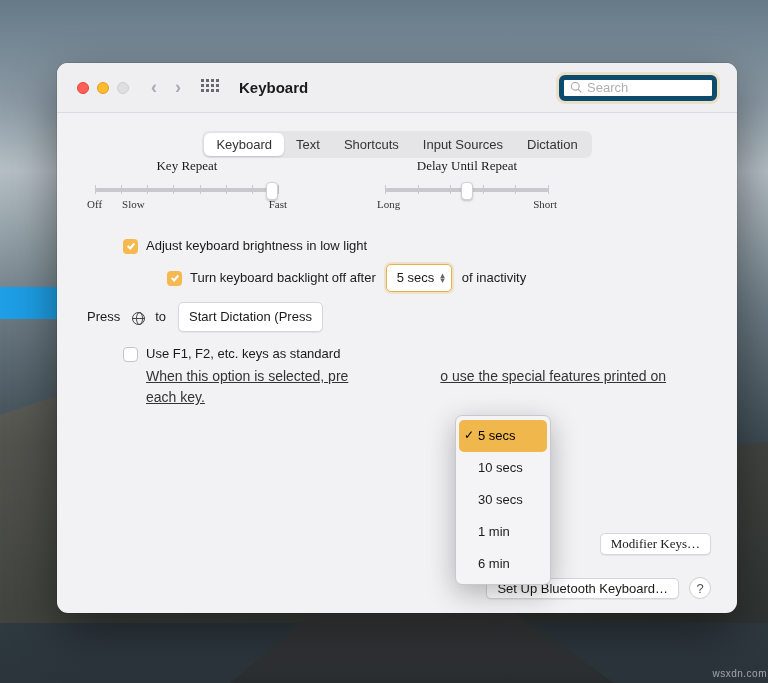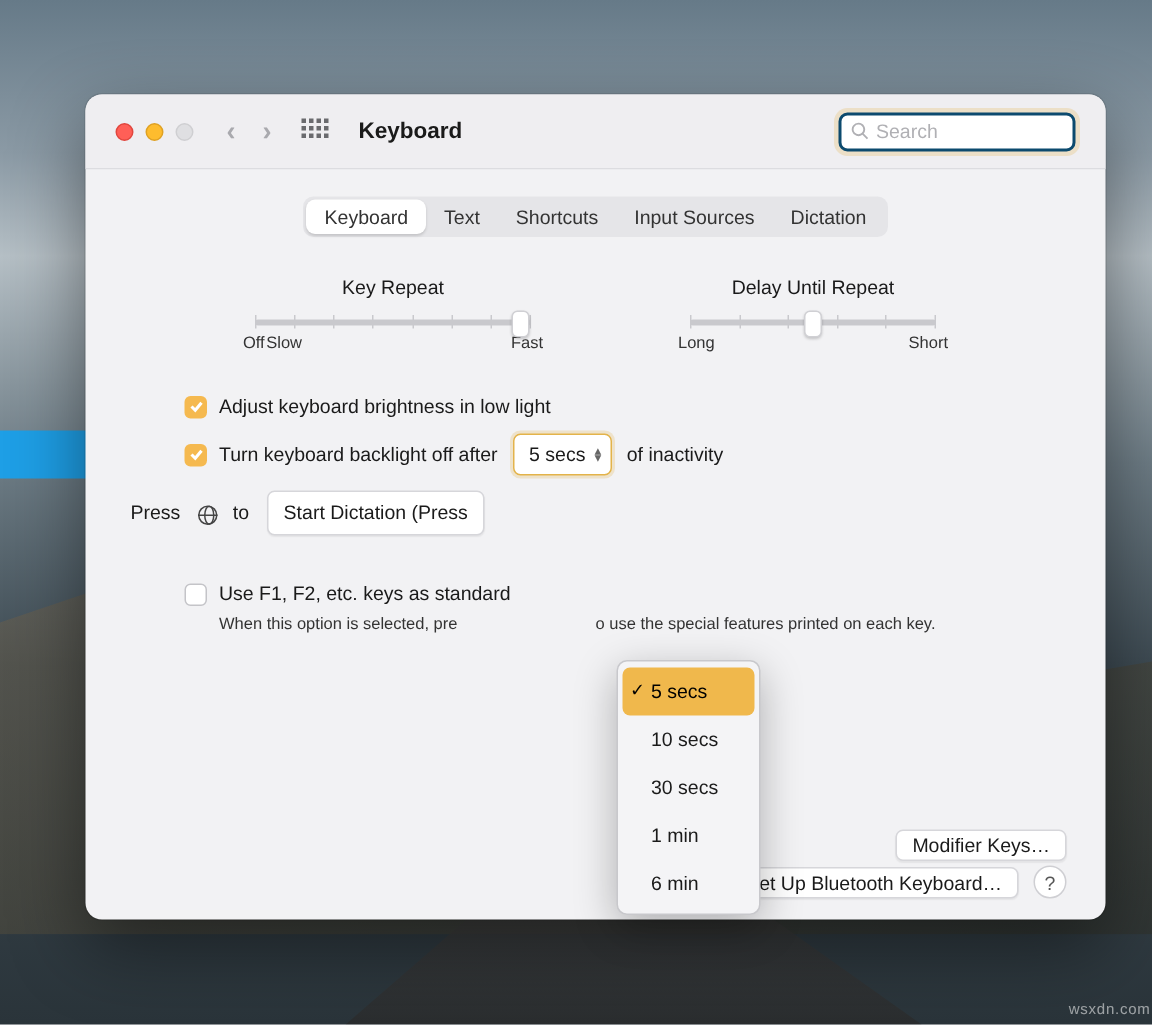--- a/index.html
+++ b/index.html
@@ -60,21 +60,21 @@
   .grid-icon {
     width:18px; height:18px; display:grid;
     grid-template-columns:repeat(4,3px);
     grid-template-rows:repeat(3,3px);
     gap:2px; margin-left:6px;
   }
   .grid-icon i{background:#6a6a6e;}
   .win-title{font-size:15px; font-weight:600; margin-left:6px;}
   .search {
     margin-left:auto; width:158px; height:26px;
-    border:2px solid #0c4a6e; border-radius:6px;
+    border:5px solid #0c4a6e; border-radius:6px;
     background:#fff; display:flex; align-items:center;
     padding:0 6px; color:#b0b0b4; font-size:13px;
     box-shadow: 0 0 0 3px rgba(227,179,74,.25);
   }
   .search svg{width:13px;height:13px;fill:#b0b0b4;margin-right:4px;}
 
   .content {
     flex:1; padding: 18px 30px 16px;
     position:relative;
     border-radius:0 0 11px 11px;
@@ -88,22 +88,22 @@
   }
   .segmented div{
     padding:4px 12px; color:#333;
   }
   .segmented div.active{
     background:#fff; border-radius:6px;
     box-shadow:0 1px 2px rgba(0,0,0,.15);
   }
 
   .sliders{
-    display:flex; justify-content:center; gap:90px;
-    margin-top:26px;
+    display:flex; justify-content:flex-start; gap:90px;
+    font-family:Liberation Serif, serif;
   }
   .slider-block{width:200px;text-align:center;}
   .slider-title{font-size:13px; margin-bottom:14px;}
   .track{
     position:relative; height:4px; background:#c9c9cd;
     border-radius:2px; margin:0 8px 6px;
   }
   .ticks{position:absolute;inset:0;display:flex;justify-content:space-between;}
   .ticks i{width:1px;height:9px;background:#c9c9cd;margin-top:-3px;}
   .knob{
@@ -140,24 +140,24 @@
   .globe::before{width:5px;height:11px;border-radius:50%;left:3px;top:-1px;}
   .globe::after{width:13px;height:0;border-width:1px 0 0;left:-1px;top:5px;}
 
   .btn{
     display:inline-flex;align-items:center;
     background:#fff;border:1px solid #d6d6da;border-radius:5px;
     padding:2px 10px;font-size:13px;
     box-shadow:0 1px 1px rgba(0,0,0,.06);
   }
 
-  .subtext{margin-left:23px;font-size:11px;color:#333;line-height:1.5;max-width:540px;}
+  .subtext{margin-left:23px;font-size:14px;color:#333;line-height:1.5;max-width:540px;text-decoration:underline;}
 
   .footer-row{position:absolute; right:26px; display:flex; gap:10px; align-items:center;}
-  .footer1{bottom:39px;}
+  .footer1{bottom:58px;font-family:Liberation Serif, serif;}
   .footer2{bottom:14px;}
   .help{width:22px;height:22px;border:1px solid #cfcfd3;border-radius:50%;
     display:flex;align-items:center;justify-content:center;font-size:13px;color:#555;background:#fff;}
 
   
   .popup{
     position:absolute; z-index:5;
     background:#f4f4f6; border:1px solid #c8c8cc; border-radius:7px;
     box-shadow:0 8px 28px rgba(0,0,0,.28);
     padding:4px 0; width:96px;
@@ -253,21 +253,21 @@
               <i></i>
               <i></i>
               <i></i>
               <i></i>
               <i></i>
               <i></i>
             </div>
           <div class="knob" style="left:96%;"></div>
         </div>
         <div class="slider-labels">
-          <span style="display:flex;gap:1px;">
+          <span style="display:flex;gap:20px;">
             <span>Off</span>
             <span>Slow</span>
           </span>
           <span>Fast</span>
         </div>
       </div>
       <div class="slider-block" style="width:180px;">
         <div class="slider-title">Delay Until Repeat</div>
         <div class="track">
           <div class="ticks">
@@ -290,21 +290,21 @@
     <div class="options">
       <div class="row">
         <div class="checkbox">
           <svg viewBox="0 0 12 12">
               <path d="M2 6l3 3 5-6"></path>
             </svg>
         </div>
         <span>Adjust keyboard brightness in low light</span>
       </div>
 
-      <div class="row" style="margin-top:6px;">
+      <div class="row" style="margin-top:6px;margin-left:44px;">
         <div class="checkbox">
           <svg viewBox="0 0 12 12">
               <path d="M2 6l3 3 5-6"></path>
             </svg>
         </div>
         <span>Turn keyboard backlight off after</span>
         <span class="dd-trigger">
           <span>5 secs</span>
           <span class="dd-chevrons">▴<br>▾</span>
         </span>
@@ -321,21 +321,21 @@
 
       <div class="row" style="margin-top:10px; margin-left:-36px;">
         <span style="margin-right:2px;">Press</span>
         <span class="globe"></span>
         <span>to</span>
         <span class="btn" style="margin-left:4px;align-items:flex-end;">
           <span>Start Dictation (Press</span>
         </span>
       </div>
 
-      <div class="row" style="margin-top:27px;">
+      <div class="row" style="margin-top:10px;">
         <div class="checkbox empty"></div>
         <span>Use F1, F2, etc. keys as standard</span>
       </div>
       <div class="subtext">
         <span>When this option is selected, pre</span><span style="display:inline-block;width:92px;"></span><span>o use the special features printed on each key.</span>
       </div>
     </div>
 
     <div class="footer-row footer1">
       <span class="btn">Modifier Keys…</span>

